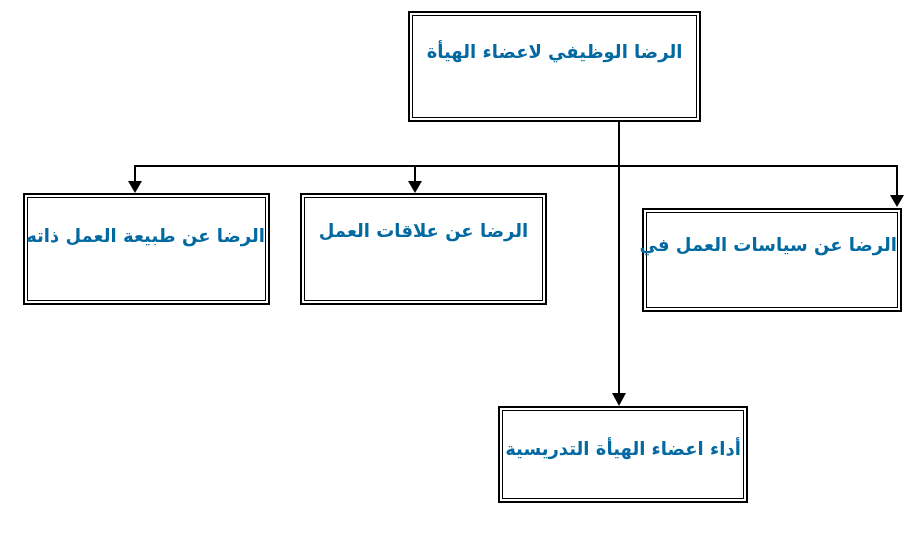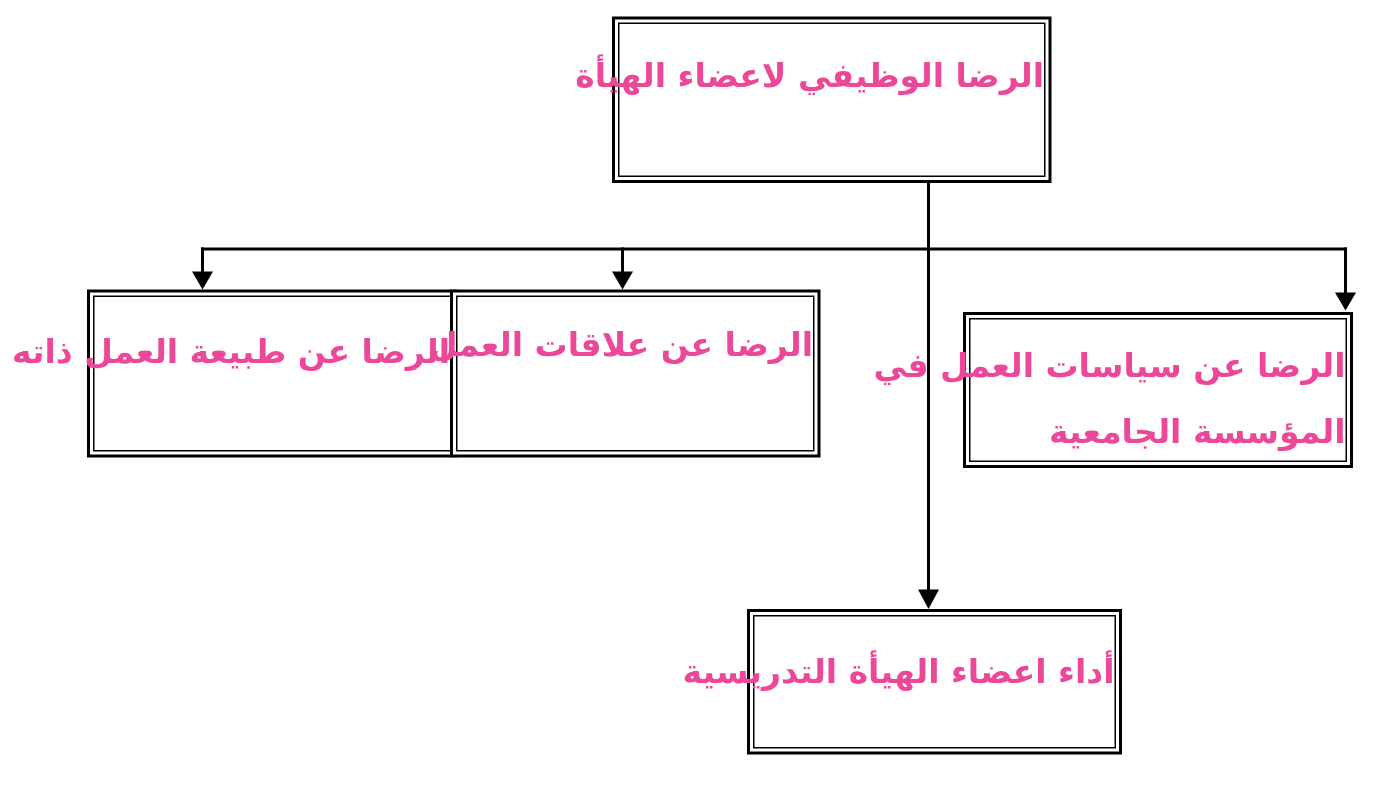--- a/index.html
+++ b/index.html
@@ -30,34 +30,34 @@
     padding: 2px;
     background: #ffffff;
   }
   .node-inner {
     box-sizing: border-box;
     width: 100%;
     height: 100%;
     border: 1px solid #000000;
     direction: rtl;
     text-align: center;
-    color: #ec4899;
+    color: #0369a1;
     font-weight: bold;
-    font-size: 22px;
+    font-size: 18px;
   }
   .node-line {
     display: block;
     white-space: nowrap;
   }
   
   #node-root { left: 408px; top: 11px; width: 293px; height: 111px; }
   #node-root .node-inner { padding-top: 12px; }
   #node-root .node-line { line-height: 48px; }
   
-  #node-nature { left: 23px; top: 193px; width: 247px; height: 112px; margin-left: 35px; }
+  #node-nature { left: 23px; top: 193px; width: 247px; height: 112px; }
   #node-nature .node-inner { padding-top: 21px; }
   #node-nature .node-line { line-height: 34px; }
   
   #node-relations { left: 300px; top: 193px; width: 247px; height: 112px; }
   #node-relations .node-inner { padding-top: 16px; }
   #node-relations .node-line { line-height: 34px; }
   
   #node-policies { left: 642px; top: 208px; width: 260px; height: 104px; }
   #node-policies .node-inner { padding-top: 10px; }
   #node-policies .node-line { line-height: 44px; text-align: right; }
@@ -102,21 +102,20 @@
 
   <div class="node" id="node-relations">
     <div class="node-inner">
       <span class="node-line">الرضا عن علاقات العمل</span>
     </div>
   </div>
 
   <div class="node" id="node-policies">
     <div class="node-inner">
       <span class="node-line">الرضا عن سياسات العمل في</span>
-      <span class="node-line">المؤسسة الجامعية</span>
     </div>
   </div>
 
   <div class="node" id="node-performance">
     <div class="node-inner">
       <span class="node-line">أداء اعضاء الهيأة التدريسية</span>
     </div>
   </div>
 
 </div>

